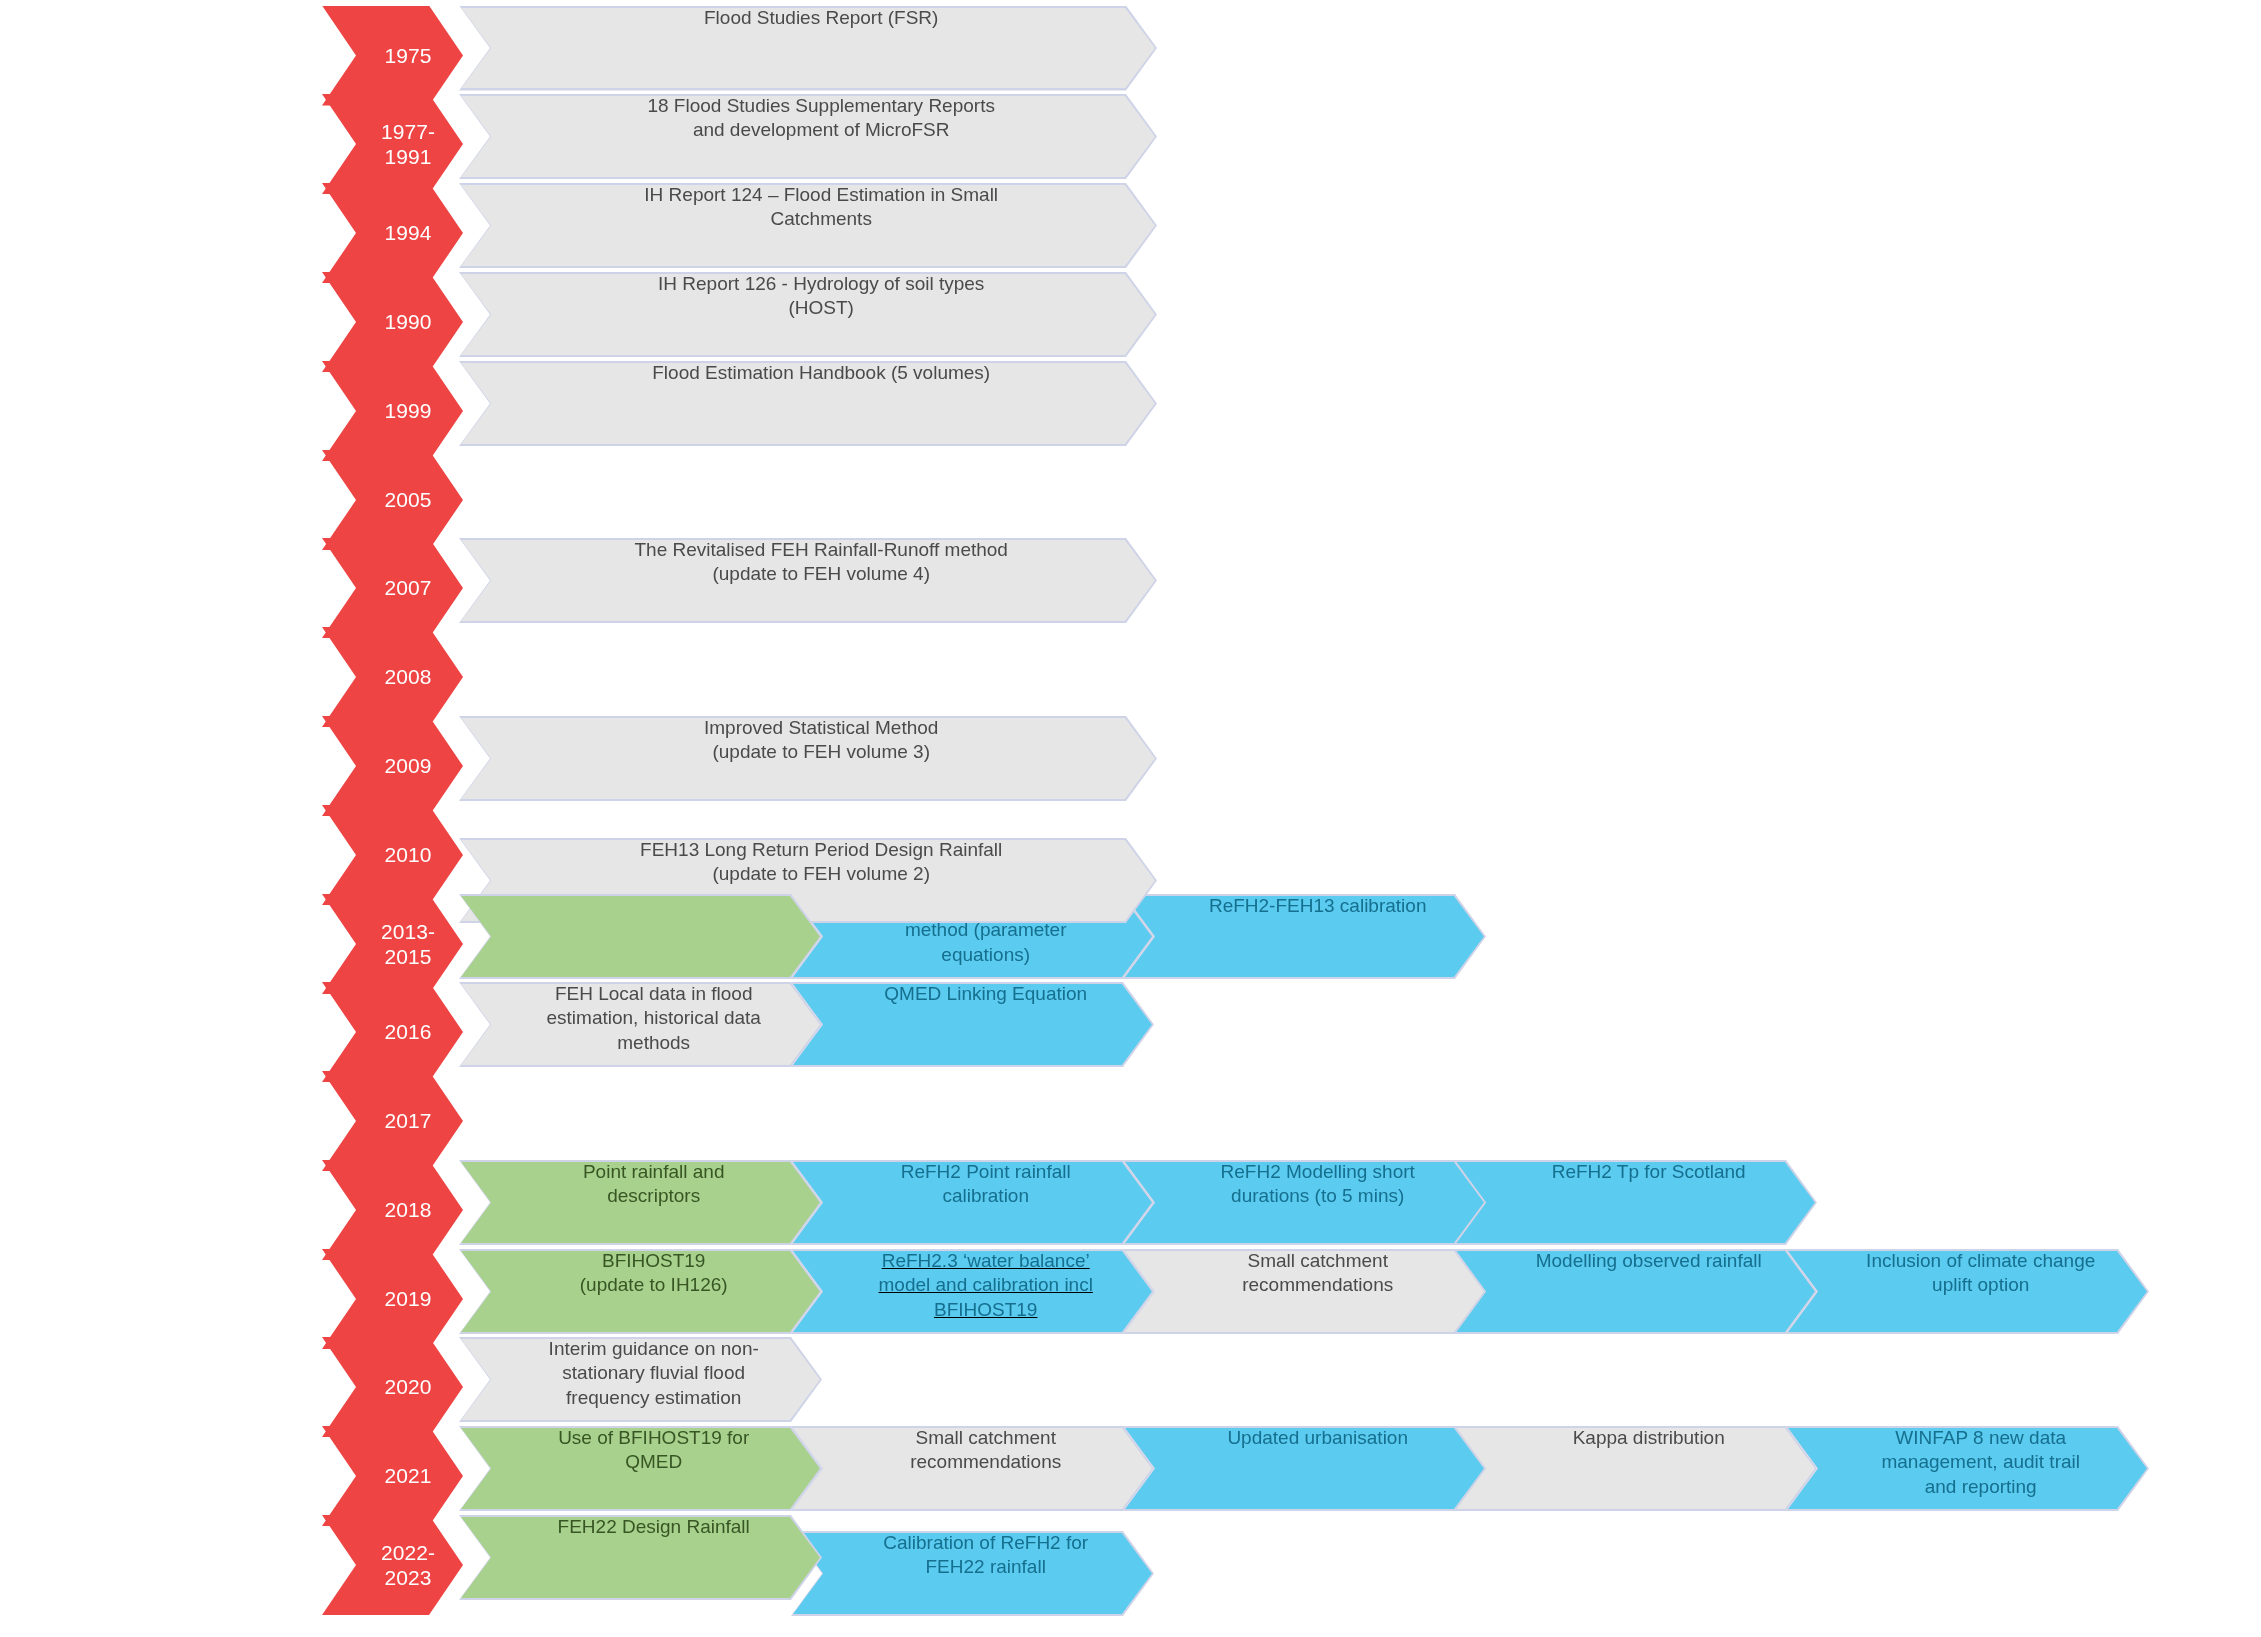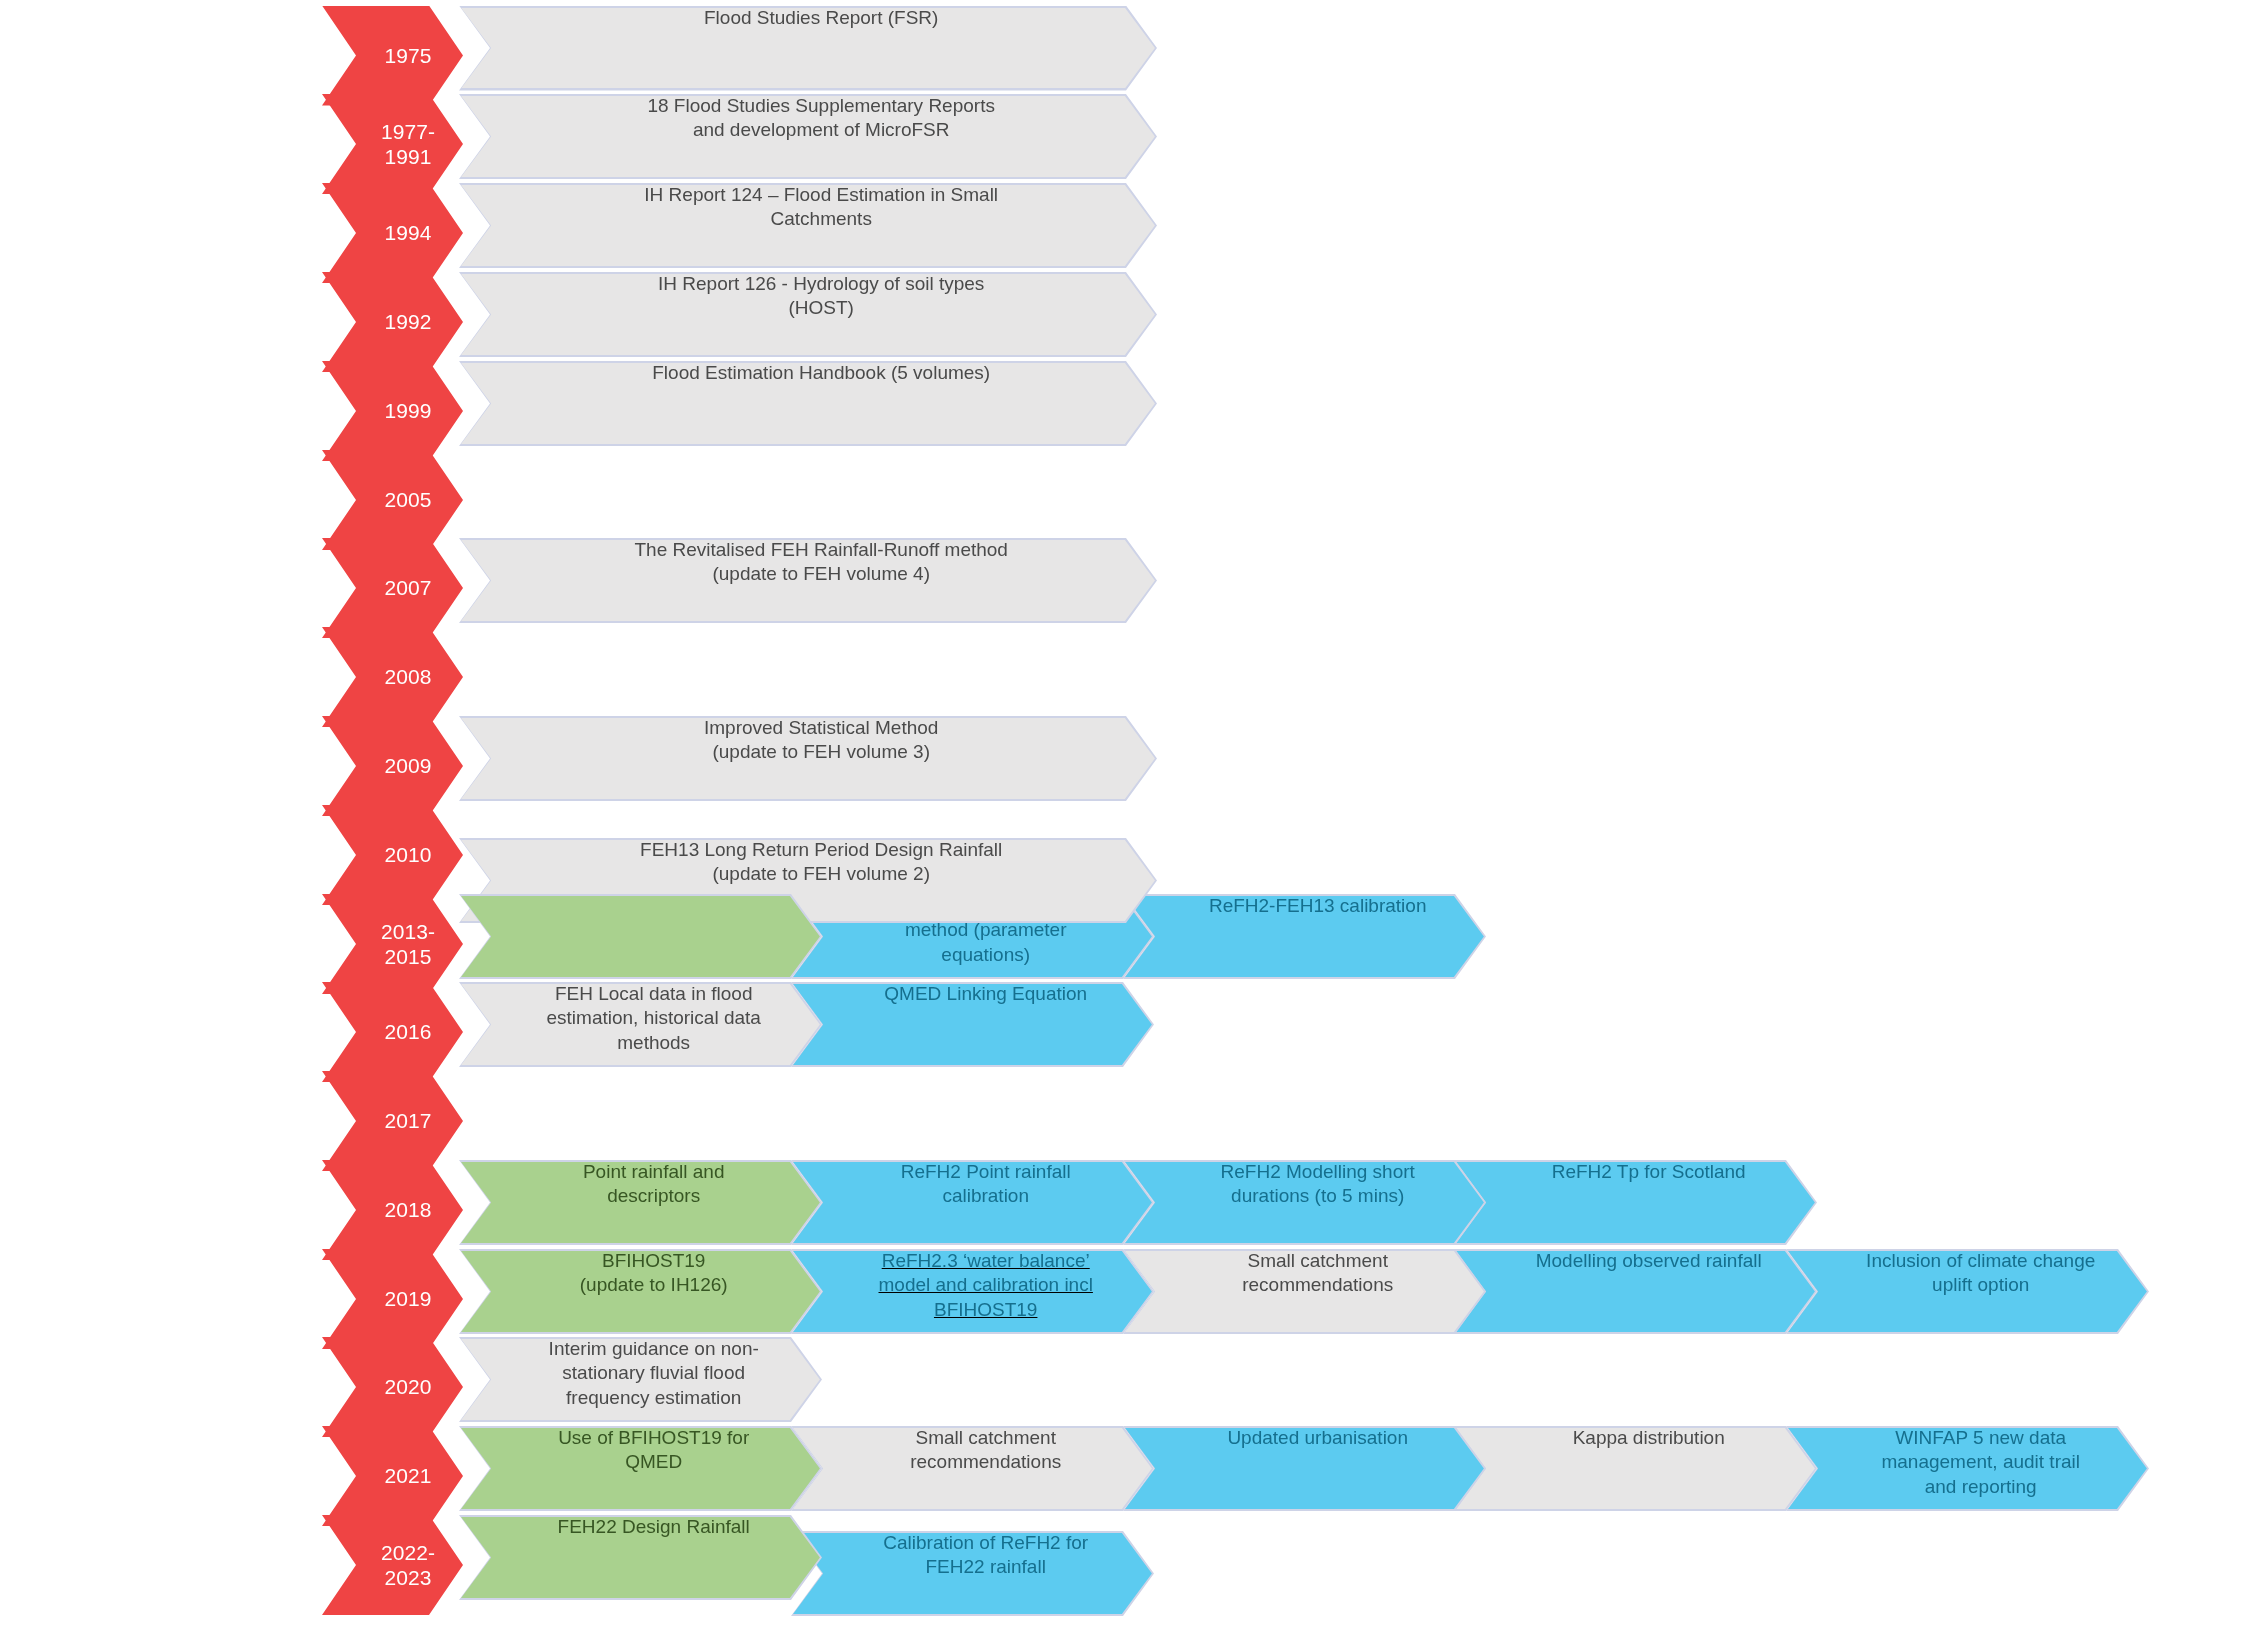--- a/index.html
+++ b/index.html
@@ -134,21 +134,21 @@
       </div>
       <div class="chev" style="left: 459px; width: 698px; z-index: 50;">
         <div class="chev-body chev-border"></div>
         <div class="chev-body chev-fill fill-grey"></div>
         <div class="chev-text txt-grey">IH Report 124 – Flood Estimation in Small
 Catchments</div>
       </div>
     </div>
     <div class="row" style="top: 272px;">
       <div class="year-chev">
-        <div class="year-label">1992</div>
+        <div class="year-label">1990</div>
       </div>
       <div class="chev" style="left: 459px; width: 698px; z-index: 50;">
         <div class="chev-body chev-border"></div>
         <div class="chev-body chev-fill fill-grey"></div>
         <div class="chev-text txt-grey">IH Report 126 - Hydrology of soil types
 (HOST)</div>
       </div>
     </div>
     <div class="row" style="top: 361px;">
       <div class="year-chev">
@@ -344,21 +344,21 @@
         <div class="chev-text txt-blue">Updated urbanisation</div>
       </div>
       <div class="chev" style="left: 1454px; width: 363px; z-index: 47;">
         <div class="chev-body chev-border"></div>
         <div class="chev-body chev-fill fill-grey"></div>
         <div class="chev-text txt-grey">Kappa distribution</div>
       </div>
       <div class="chev" style="left: 1786px; width: 363px; z-index: 46;">
         <div class="chev-body chev-border"></div>
         <div class="chev-body chev-fill fill-blue"></div>
-        <div class="chev-text txt-blue">WINFAP 5 new data
+        <div class="chev-text txt-blue">WINFAP 8 new data
 management, audit trail
 and reporting</div>
       </div>
     </div>
     <div class="row" style="top: 1515px;">
       <div class="year-chev">
         <div class="year-label">2022-
 2023</div>
       </div>
       <div class="chev" style="left: 459px; width: 363px; z-index: 50;">

